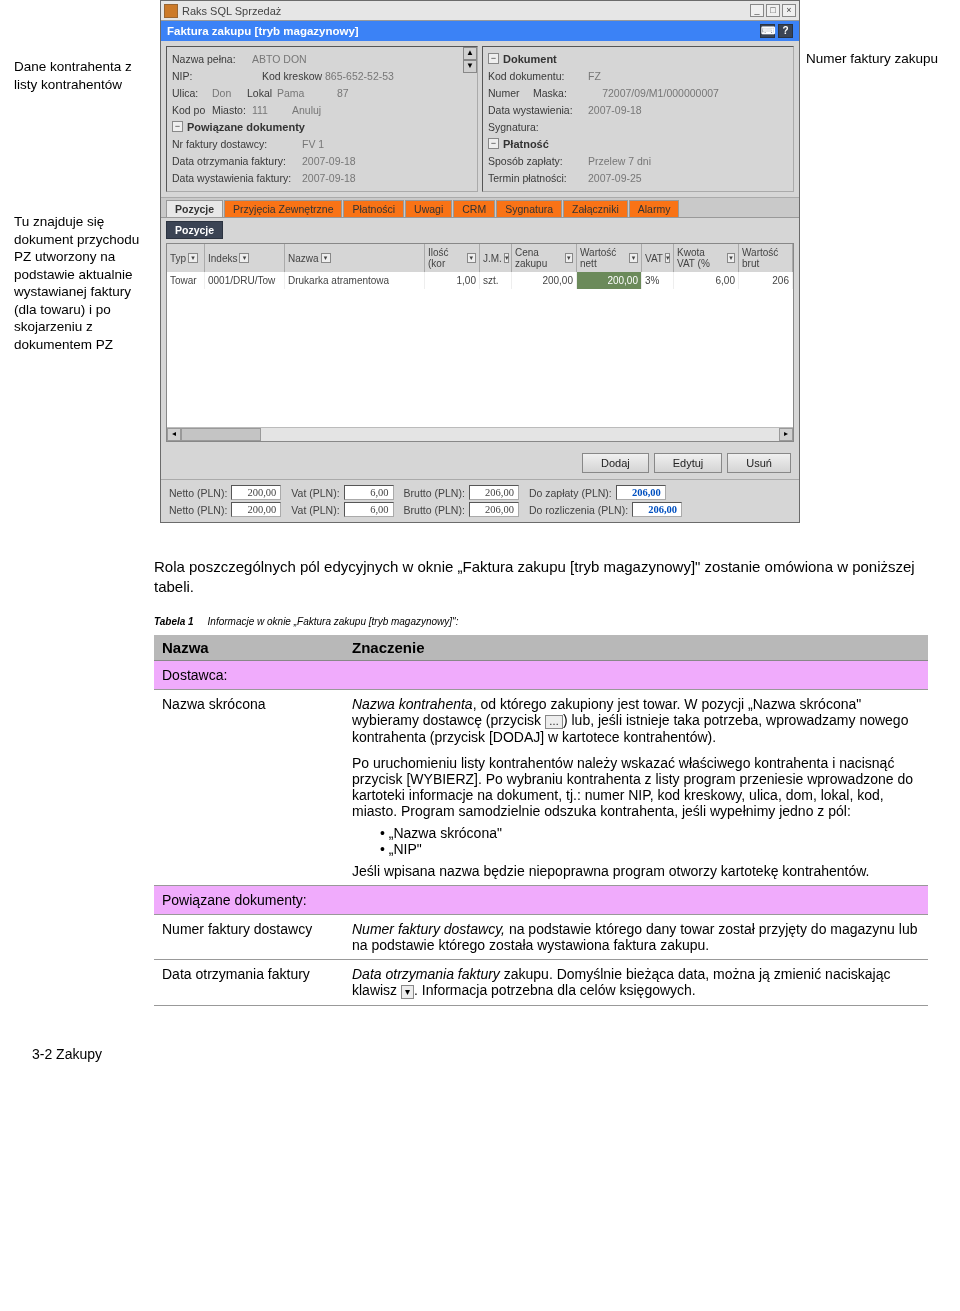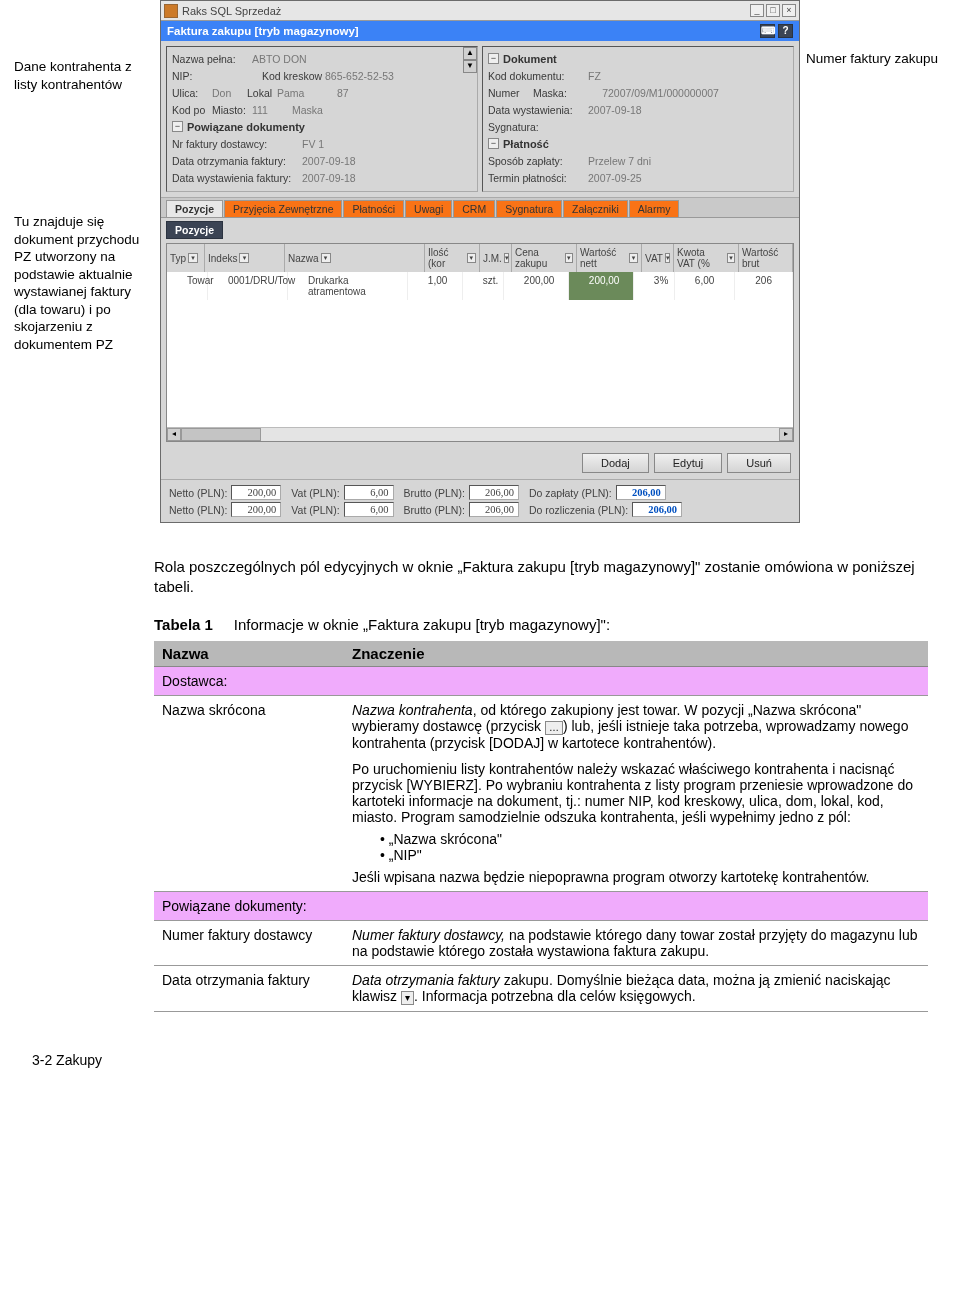--- a/index.html
+++ b/index.html
@@ -36,39 +36,39 @@
   .tabstrip { background:#c9c9c9; border-top:1px solid #aaa; border-bottom:1px solid #999; display:flex; padding:2px 5px 0; gap:1px; font-size:10.5px; }
   .tab { padding:2px 8px; background:#f97316; border:1px solid #999; border-bottom:none; color:#333; }
   .tab.act { background:#e8e8e8; font-weight:bold; }
   .subtab { background:#3b4454; color:#fff; padding:2px 8px; font-size:10.5px; font-weight:bold; border:1px solid #2b3340; margin:3px 5px 0; display:inline-block; }
 
   .grid { margin:4px 5px 5px; background:#fff; border:1px solid #888; }
   .grid-head { display:flex; background:#d6d6d6; font-size:10px; color:#444; }
   .gh { border-right:1px solid #aaa; padding:3px 3px; display:flex; align-items:center; gap:2px; }
   .gh .dd { width:10px; height:10px; border:1px solid #888; background:#eee; font-size:7px; text-align:center; line-height:8px; }
   .grid-row { display:flex; font-size:10px; color:#444; }
-  .gc { border-right:1px solid #eee; padding:3px 20px; }
+  .gc { border-right:1px solid #eee; padding:3px 3px; }
   .gc.sel { background:#6b8a5a; color:#fff; }
   .grid-body { min-height:155px; position:relative; }
   .hsbar { height:14px; background:#e4e4e4; border-top:1px solid #bbb; display:flex; }
   .hsbar .ar { width:14px; background:#d0d0d0; border:1px solid #999; font-size:8px; text-align:center; line-height:10px; }
   .hsbar .thumb { width:80px; background:#c4c4c4; border:1px solid #999; }
   .hsbar .track { flex:1; }
 
   .btnrow { display:flex; gap:5px; justify-content:flex-end; padding:6px 8px; }
   .btn { background:linear-gradient(#f0f0f0,#d4d4d4); border:1px solid #888; padding:3px 18px; font-size:11px; color:#222; }
 
   .totals { background:#d6d6d6; padding:4px 8px; font-size:10.5px; color:#444; border-top:1px solid #aaa; }
   .trow { display:flex; gap:10px; align-items:center; height:17px; }
   .tfld { display:flex; align-items:center; gap:4px; }
   .tfld .tbx { background:#fff; border:1px inset #aaa; padding:1px 4px; min-width:50px; text-align:right; font-family:Tahoma; }
   .tfld .tbx.blue { color:#0050c0; font-weight:bold; }
 
   .body-text { font-size: 15px; line-height:1.35; margin: 0 0 18px; padding: 0 18px 0 140px; }
-  .tbl-caption { font-size: 15px; padding: 0 18px 0 140px; margin-bottom:8px; }
+  .tbl-caption { font-size: 10px; padding: 0 18px 0 140px; margin-bottom:8px;font-style:italic; }
   .tbl-caption b { font-weight:bold; }
   .info-table { margin: 0 18px 0 140px; border-collapse:collapse; width: calc(100% - 158px); font-size:14px; }
   .info-table th { background:#b8b8b8; text-align:left; font-weight:bold; padding:4px 8px; font-size:15px; border-bottom:1px solid #888; }
   .info-table td { padding:6px 8px; vertical-align:top; border-bottom:1px solid #999; }
   .info-table td.c1 { width:190px; }
   .section-row td { background:#f0abfc; font-size:14px; }
   .info-table em { font-style:italic; }
   .info-table ul { margin:6px 0; padding-left:28px; list-style:none; }
   .info-table ul li::before { content:"•  "; color:#000; }
   .mini-btn { display:inline-block; border:1px solid #888; background:#eee; padding:0 3px; font-size:10px; vertical-align:baseline; line-height:12px; }
@@ -121,21 +121,21 @@
                   <span class="lbl" style="width:40px">Ulica:</span>
                   <span class="val" style="width:35px">Don</span>
                   <span class="lbl" style="width:30px">Lokal</span>
                   <span class="val" style="width:60px">Pama</span>
                   <span class="val">87</span>
                 </div>
               <div class="row">
                   <span class="lbl" style="width:40px">Kod po</span>
                   <span class="lbl" style="width:40px">Miasto:</span>
                   <span class="val" style="width:40px">111</span>
-                  <span class="val">Maska</span>
+                  <span class="val">Anuluj</span>
                 </div>
               <div class="row rowhdr">
                   <span class="toggle">−</span>
                   <span>Powiązane dokumenty</span>
                 </div>
               <div class="row">
                   <span class="lbl" style="width:130px">Nr faktury dostawcy:</span>
                   <span class="val">FV 1</span>
                 </div>
               <div class="row">

